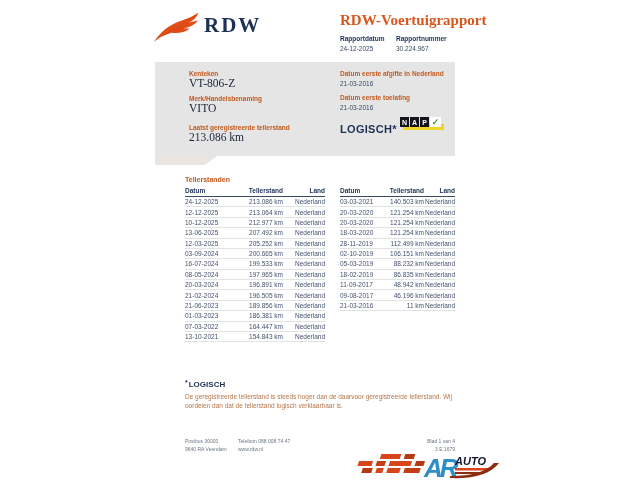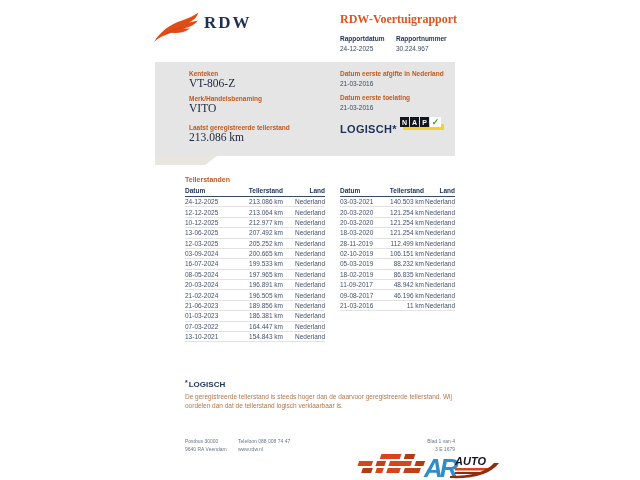--- a/index.html
+++ b/index.html
@@ -2,23 +2,23 @@
 <html><head>
 <meta charset="utf-8">
 <style>
   * { margin:0; padding:0; box-sizing:border-box; }
   html,body { width:640px; height:480px; background:#ffffff; overflow:hidden;
               font-family:"Liberation Sans", sans-serif; position:relative; }
   .abs { position:absolute; }
 
   
   .brand-word { left:204px; top:13px; font-family:"Liberation Serif", serif;
-                font-weight:bold; font-size:17px; letter-spacing:2px; color:#1d3156; }
+                font-weight:bold; font-size:21px; letter-spacing:2px; color:#1d3156; }
   .doc-title { left:340px; top:12px; font-family:"Liberation Serif", serif;
-               font-weight:bold; font-size:12px; color:#d9571c; }
+               font-weight:bold; font-size:15px; color:#d9571c; }
   .meta-label { font-size:6.5px; font-weight:bold; color:#1d3156; }
   .meta-value { font-size:6.5px; color:#3c4a63; margin-top:3px; }
   .meta1 { left:340px; top:35px; }
   .meta2 { left:396px; top:35px; }
 
   
   .panel { left:155px; top:62px; width:300px; height:94px; background:#e5e5e5; }
   .panel-notch { left:155px; top:156px; width:62px; height:9px; background:#e9e6e2;
                  clip-path:polygon(0 0,100% 0,calc(100% - 12px) 100%,0 100%); }
   .flabel { font-size:6.5px; font-weight:bold; color:#c25a1e; }

